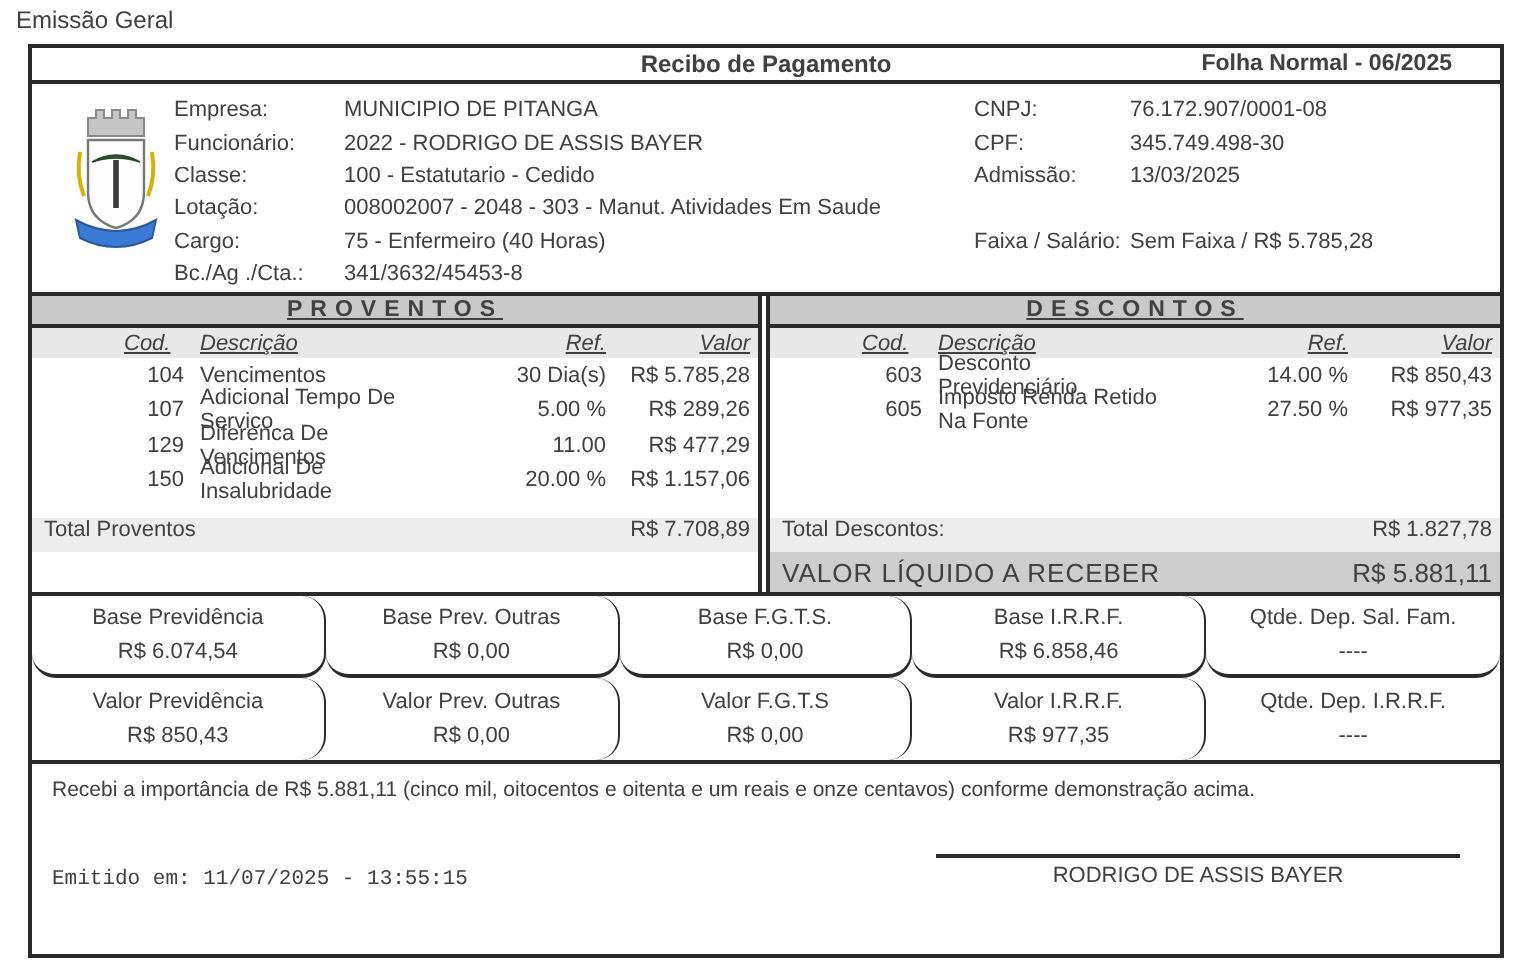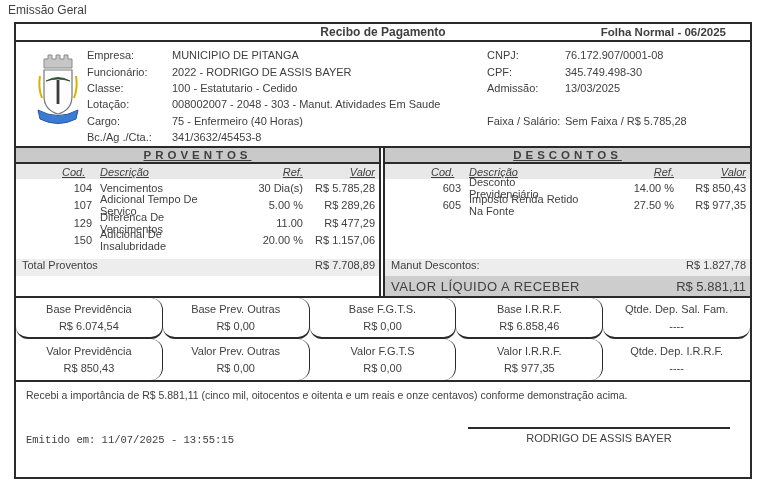--- a/index.html
+++ b/index.html
@@ -185,21 +185,21 @@
             <span class="c-valor">R$ 850,43</span>
           </div>
           <div class="trow">
             <span class="c-cod">605</span>
             <span class="c-desc">Imposto Renda Retido Na Fonte</span>
             <span class="c-ref">27.50 %</span>
             <span class="c-valor">R$ 977,35</span>
           </div>
         </div>
         <div class="total-band">
-          <span class="lbl">Manut Descontos:</span>
+          <span class="lbl">Total Descontos:</span>
           <span class="val">R$ 1.827,78</span>
         </div>
         <div class="liquid-band">
           <span class="lbl">VALOR LÍQUIDO A RECEBER</span>
           <span class="val">R$ 5.881,11</span>
         </div>
       </div>
     </div>
 
     <div class="bases">

